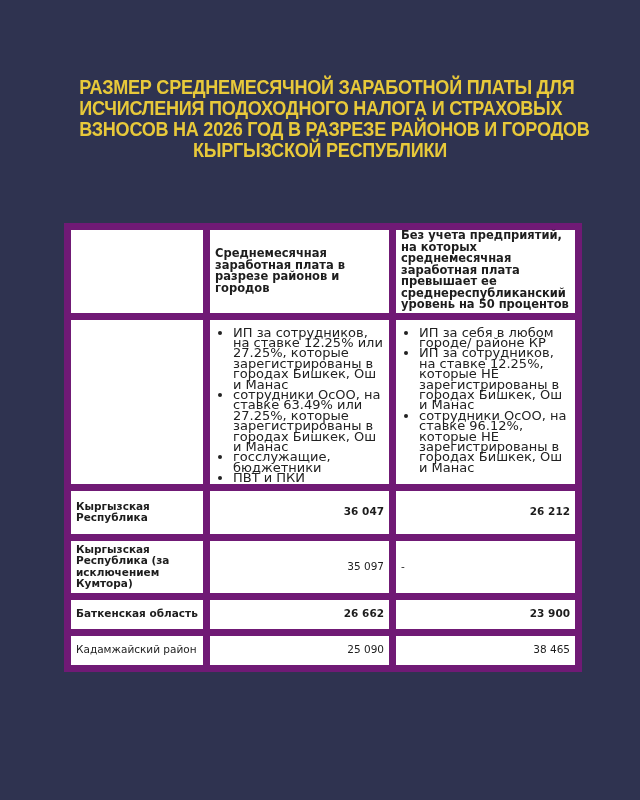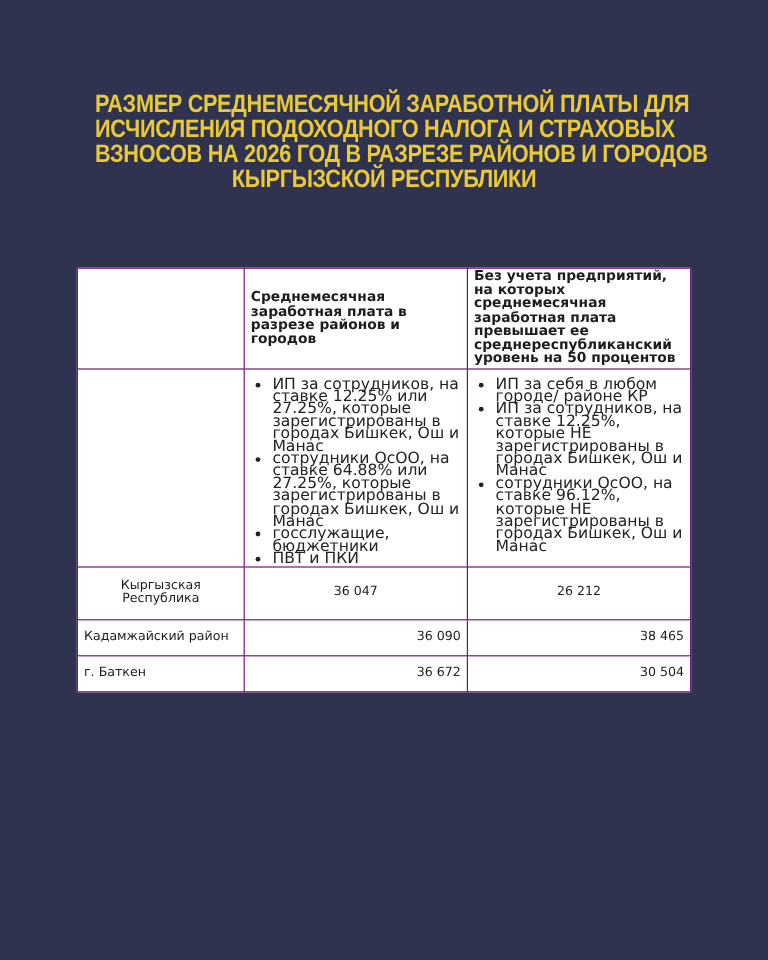--- a/index.html
+++ b/index.html
@@ -24,39 +24,39 @@
   }
   .title div { white-space: nowrap; }
   table.grid {
     position: absolute; left: 64px; top: 223px;
     width: 511px;
     border-collapse: collapse;
     background: #ffffff;
     table-layout: fixed;
   }
   .grid td {
-    border: 1px solid #701a75;
+    border: 7px solid #701a75;
     padding: 0 5px;
     color: #1d1d1d;
     font-size: 10.5px;
     line-height: 11.5px;
     vertical-align: middle;
   }
   .grid col.c1 { width: 139px; }
   .grid col.c2 { width: 186px; }
   .grid col.c3 { width: 186px; }
   .grid td.divider-dark { border-left: 1px solid #444; }
   .hdr td { height: 79px; font-weight: bold; font-size: 11.5px; line-height: 11.5px; }
   .hdr td.h3 { vertical-align: bottom; padding-bottom: 2px; }
   .hdr { border-bottom: 1px solid #333; }
   .bullets td { height: 150px; vertical-align: top; padding-top: 8px; }
   .bullets ul { margin: 0; padding-left: 18px; }
   .bullets li { font-size: 13px; line-height: 10.4px; color: #222; }
   .num { text-align: right; }
-  .bold { font-weight: normal; text-align: center; }
+  .bold { font-weight: bold; }
   .light { color: #666; }
   .r-kr td { height: 43px; }
   .r-kr2 td { height: 52px; }
   .r-std td { height: 29px; }
   .dash { text-align: left; vertical-align: middle; padding-top: 8px; }
 </style>
 </head>
 <body>
 
 <div class="title">
@@ -76,42 +76,47 @@
       <tr class="hdr">
     <td></td>
     <td>Среднемесячная заработная плата в разрезе районов и городов</td>
     <td class="h3 divider-dark">Без учета предприятий, на которых среднемесячная заработная плата превышает ее среднереспубликанский уровень на 50 процентов</td>
   </tr>
   <tr class="bullets">
     <td></td>
     <td>
       <ul>
         <li>ИП за сотрудников, на ставке 12.25% или 27.25%, которые зарегистрированы в городах Бишкек, Ош и Манас</li>
-        <li>сотрудники ОсОО, на ставке 64.88% или 27.25%, которые зарегистрированы в городах Бишкек, Ош и Манас</li>
+        <li>сотрудники ОсОО, на ставке 63.49% или 27.25%, которые зарегистрированы в городах Бишкек, Ош и Манас</li>
         <li>госслужащие, бюджетники</li>
         <li>ПВТ и ПКИ</li>
       </ul>
     </td>
     <td class="divider-dark">
       <ul>
         <li>ИП за себя в любом городе/ районе КР</li>
         <li>ИП за сотрудников, на ставке 12.25%, которые НЕ зарегистрированы в городах Бишкек, Ош и Манас</li>
         <li>сотрудники ОсОО, на ставке 96.12%, которые НЕ зарегистрированы в городах Бишкек, Ош и Манас</li>
       </ul>
     </td>
   </tr>
   <tr class="r-kr">
     <td class="bold">Кыргызская Республика</td>
     <td class="num bold">36 047</td>
     <td class="num bold divider-dark">26 212</td>
   </tr>
+  <tr class="r-kr2">
+    <td class="bold">Кыргызская Республика (за исключением Кумтора)</td>
+    <td class="num light">35 097</td>
+    <td class="dash divider-dark">-</td>
+  </tr>
+  <tr class="r-std">
+    <td class="bold">Баткенская область</td>
+    <td class="num bold">26 662</td>
+    <td class="num bold divider-dark">23 900</td>
+  </tr>
   <tr class="r-std">
     <td>Кадамжайский район</td>
-    <td class="num">36 090</td>
+    <td class="num">25 090</td>
     <td class="num divider-dark">38 465</td>
-  </tr>
-  <tr class="r-std">
-    <td>г. Баткен</td>
-    <td class="num">36 672</td>
-    <td class="num divider-dark">30 504</td>
   </tr>
 </tbody>
   </table>
 
 </body></html>

